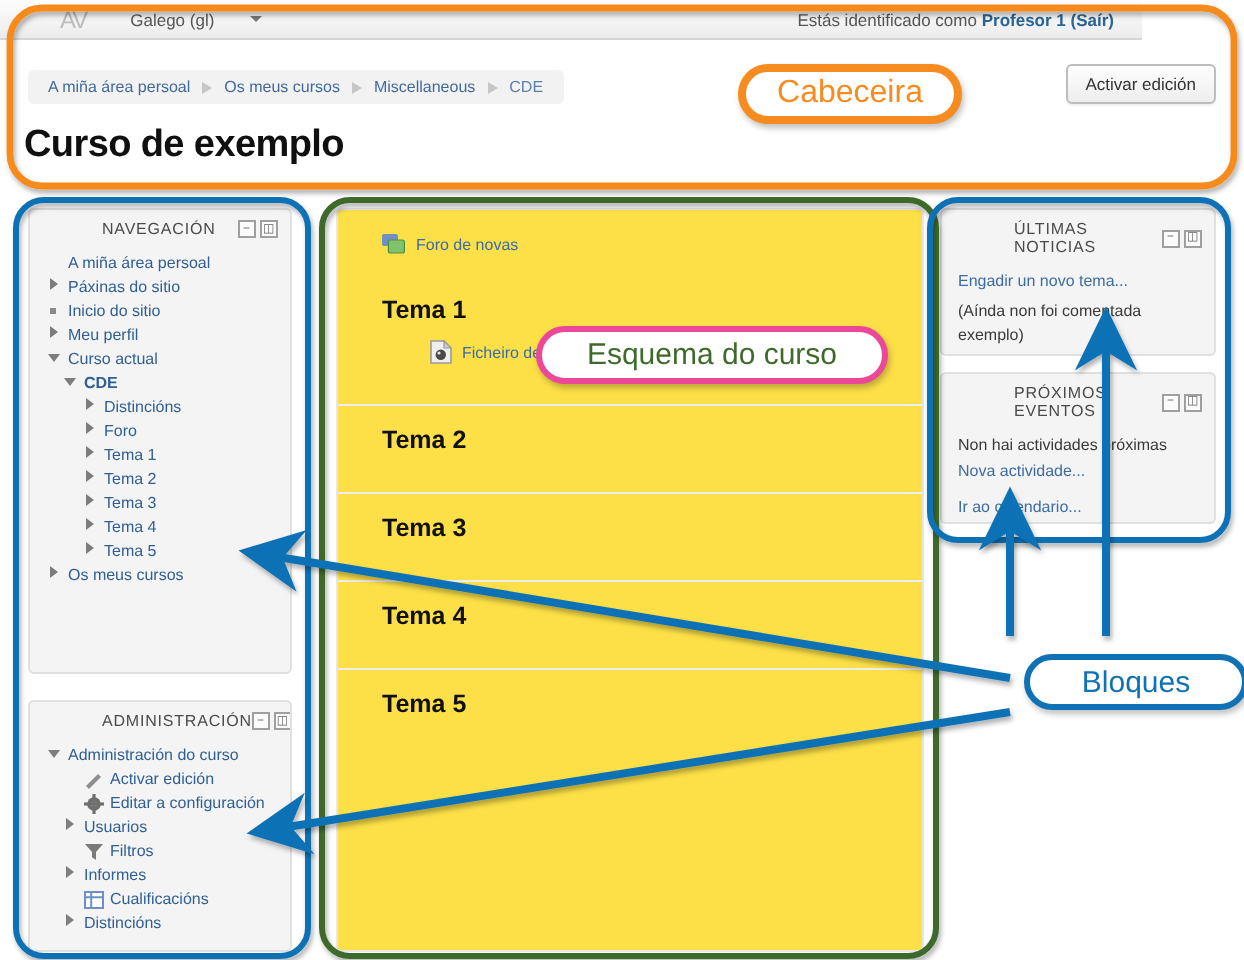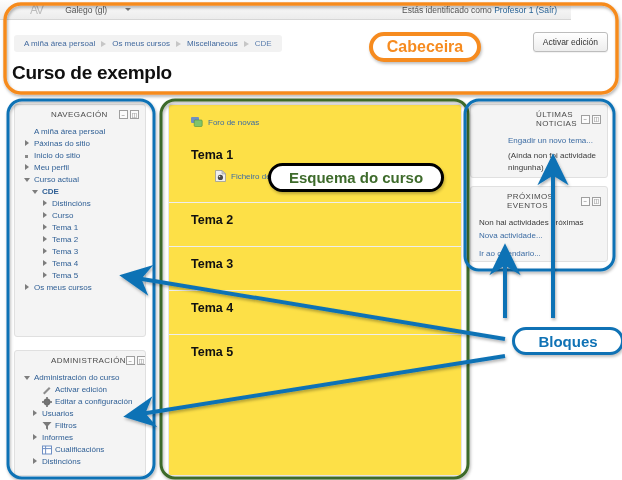--- a/index.html
+++ b/index.html
@@ -25,21 +25,21 @@
   }
   .lang-select { margin-left:22px; color:#555; font-size:8.5px; display:flex; align-items:center; gap:18px;}
   .caret-dn {
     width:0;height:0;border-left:3px solid transparent;border-right:3px solid transparent;
     border-top:3.5px solid #777; display:inline-block;
   }
   .topbar-right {
     margin-left:auto; margin-right:14px; font-size:8.5px; color:#555;
     white-space:nowrap;
   }
-  .topbar-right a { color:#2a6496; text-decoration:none; }
+  .topbar-right a { color:#2a6496; text-decoration:none;font-weight:bold; }
 
   
   .header-zone { position:absolute; left:0; top:20px; width:622px; height:75px; background:#fff; }
   .breadcrumb {
     position:absolute; left:14px; top:15px;
     background:#f2f2f2; border-radius:3px;
     padding:4px 10px; font-size:8px; color:#2a6496;
     display:flex; align-items:center; gap:6px; white-space:nowrap;
   }
   .breadcrumb .crumb { color:#41699e; }
@@ -107,25 +107,25 @@
   .sec-row:first-child { border-top:none; }
   .sec-title { font-size:12.5px; font-weight:bold; color:#111; }
   .act-line { display:flex; align-items:center; gap:5px; font-size:8px; color:#3c6ca3; }
   .act-line.indent { padding-left:24px; padding-top:8px; }
 
   
   .anno-svg { position:absolute; left:0; top:0; width:622px; height:480px; pointer-events:none; }
   .pill {
     position:absolute; border-radius:22px; background:#fff;
     display:flex; align-items:center; justify-content:center;
-    font-weight:bold; white-space:nowrap;
+    font-weight:normal; white-space:nowrap;
     box-shadow:1px 2px 3px rgba(0,0,0,.25);
   }
   .pill.orange { border:4px solid #F68B1F; color:#F68B1F; }
-  .pill.green  { border:3px solid #000000; color:#3E6B2B; }
+  .pill.green  { border:3px solid #ec4899; color:#3E6B2B; }
   .pill.blue   { border:3px solid #0F72B5; color:#0F72B5; }
 </style>
 </head>
 <body>
 
 <div id="root">
 
   <div class="topbar">
     <span class="topbar-logo">AV</span>
     <span class="lang-select">
@@ -185,21 +185,21 @@
         <div class="tree-item ind1">
           <span class="tw"><i class="tri-d" style="display:inline-block"></i></span>
           <span class="bold-node">CDE</span>
         </div>
         <div class="tree-item ind2">
           <span class="tw"><i class="tri-r" style="display:inline-block"></i></span>
           <span>Distincións</span>
         </div>
         <div class="tree-item ind2">
           <span class="tw"><i class="tri-r" style="display:inline-block"></i></span>
-          <span>Curso</span>
+          <span>Foro</span>
         </div>
         <div class="tree-item ind2">
           <span class="tw"><i class="tri-r" style="display:inline-block"></i></span>
           <span>Tema 1</span>
         </div>
         <div class="tree-item ind2">
           <span class="tw"><i class="tri-r" style="display:inline-block"></i></span>
           <span>Tema 2</span>
         </div>
         <div class="tree-item ind2">
@@ -313,31 +313,31 @@
         </div>
         <div class="sec-row" style="min-height: 44px;">
           <div class="sec-title">Tema 4</div>
         </div>
         <div class="sec-row" style="min-height: 44px;">
           <div class="sec-title">Tema 5</div>
         </div>
       </div>
   </div>
 
-  <div class="blk" style="position:absolute;left:470px;top:104px;width:138px;height:74px;padding-left:29px;">
+  <div class="blk" style="position:absolute;left:470px;top:104px;width:138px;height:74px;">
     <div class="blk-head">
       <span class="title">ÚLTIMAS NOTICIAS</span>
       <span class="blk-icons">
         <span class="mini-icon">−</span>
         <span class="mini-icon">◫</span>
       </span>
     </div>
     <div class="blk-body">
       <a href="#" class="r-link">Engadir un novo tema...</a>
-      <div class="r-text" style="padding-top:4px;">(Aínda non foi actividade ningunha)</div>
+      <div class="r-text" style="padding-top:4px;">(Aínda non foi comentada exemplo)</div>
     </div>
   </div>
 
   <div class="blk" style="position:absolute;left:470px;top:186px;width:138px;height:76px;">
     <div class="blk-head">
       <span class="title">PRÓXIMOS EVENTOS</span>
       <span class="blk-icons">
         <span class="mini-icon">−</span>
         <span class="mini-icon">◫</span>
       </span>

